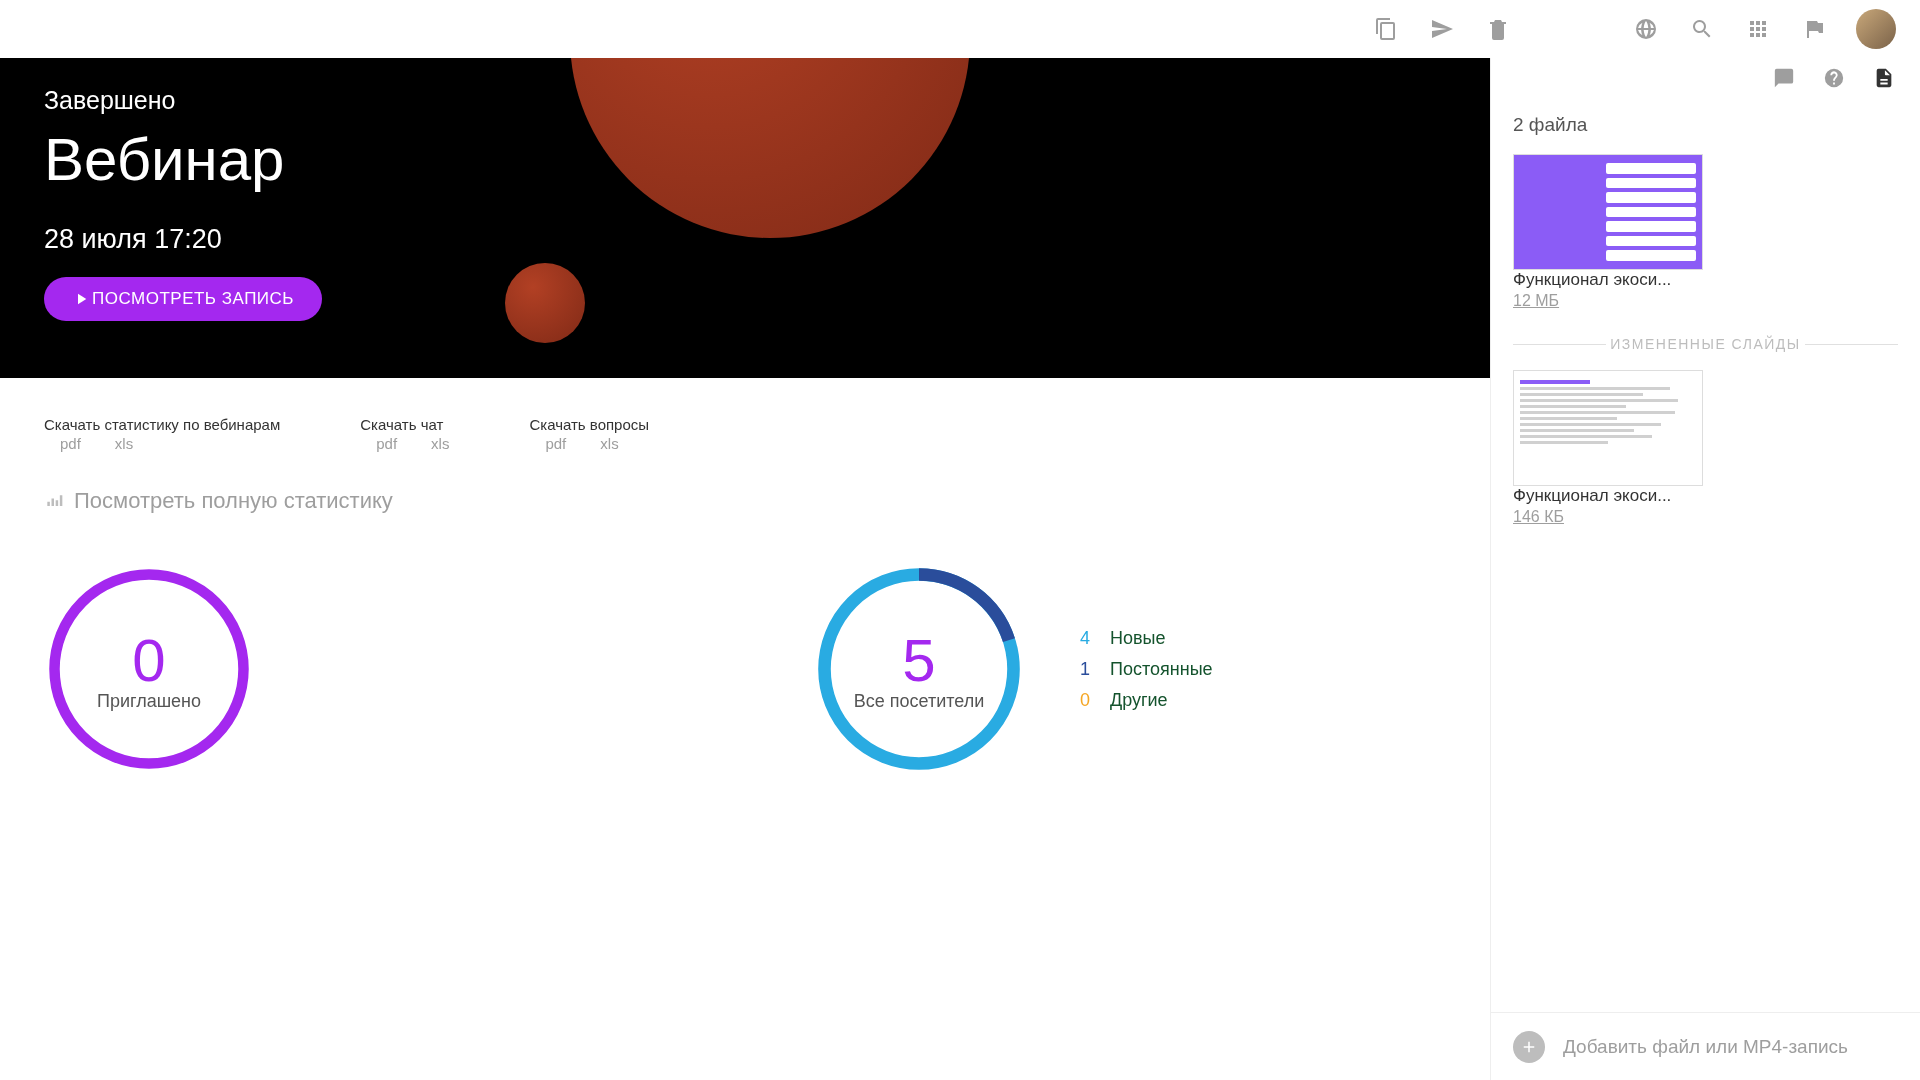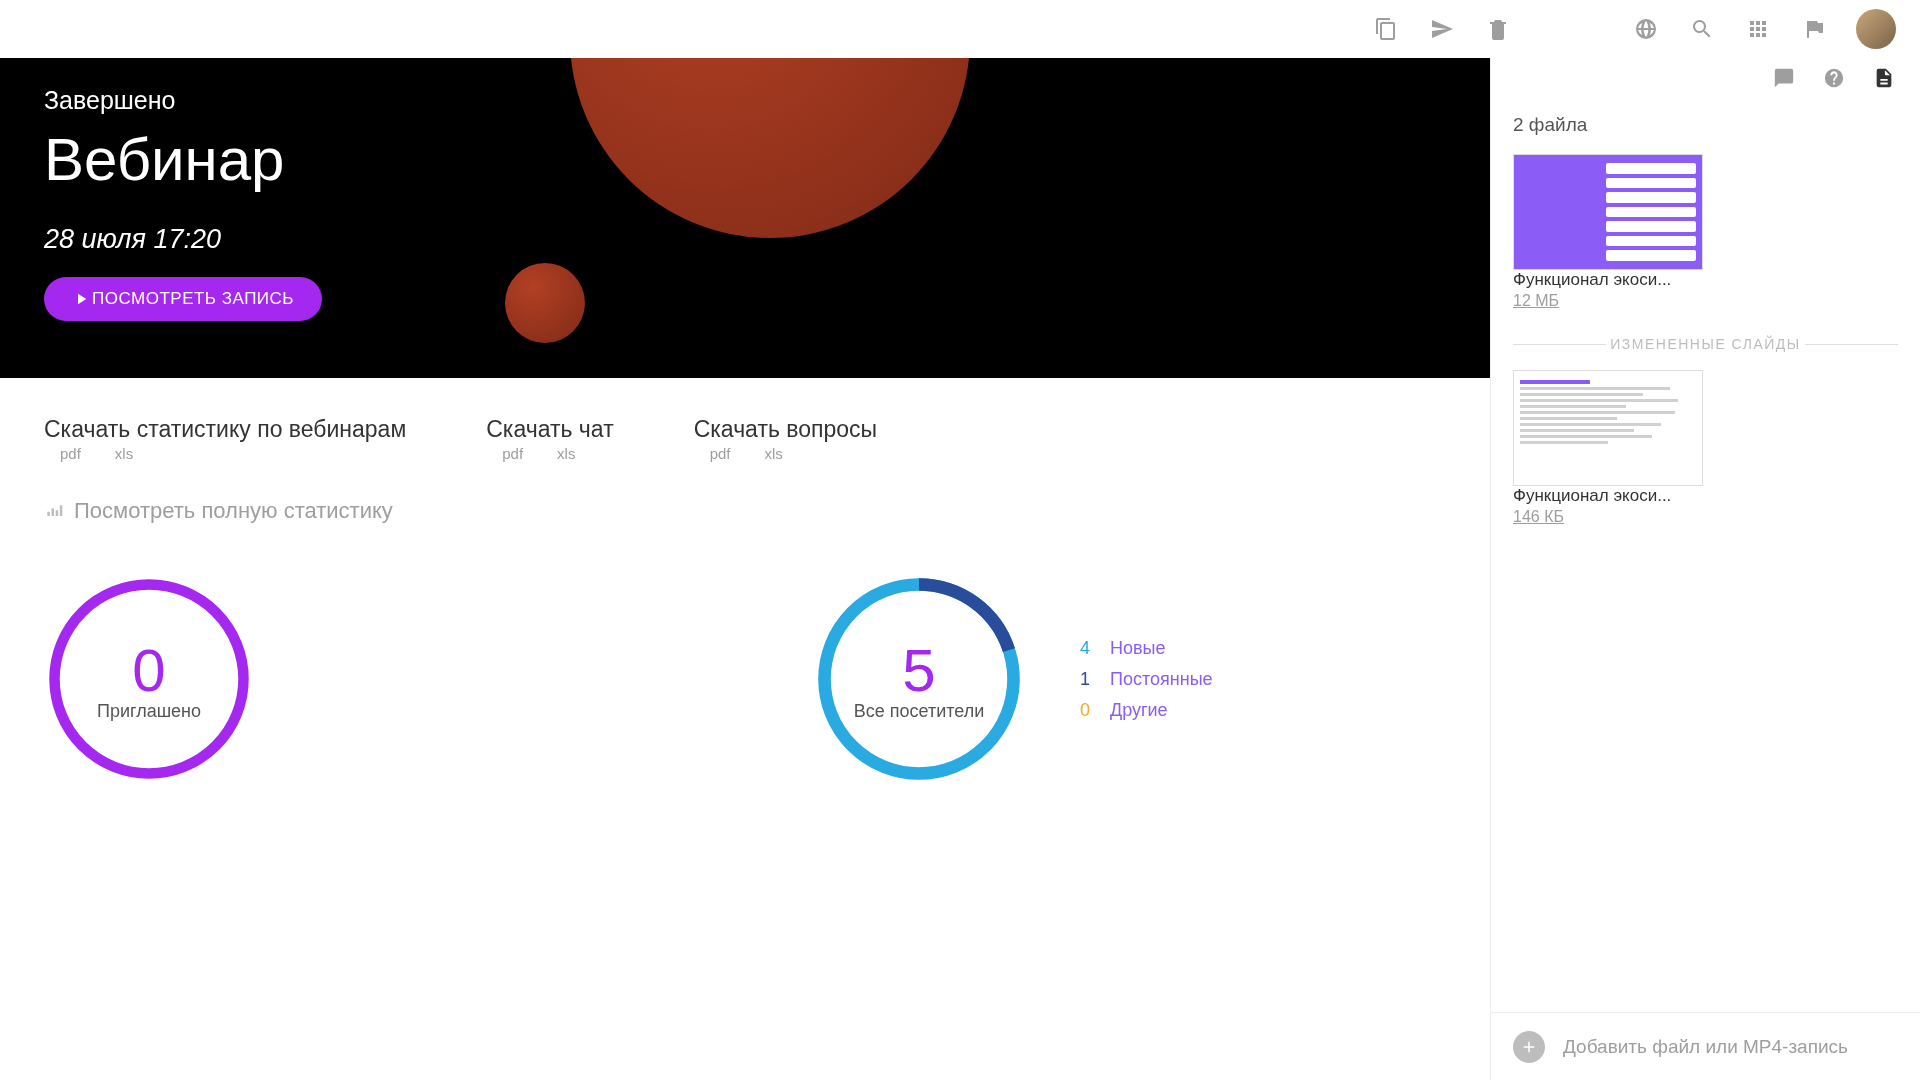--- a/index.html
+++ b/index.html
@@ -16,50 +16,50 @@
 
   
   .layout { display:flex; height:calc(100% - 58px); }
   .main { flex:1; display:flex; flex-direction:column; min-width:0; }
   .sidebar { width:430px; border-left:1px solid #eee; display:flex; flex-direction:column; }
 
   
   .hero { position:relative; height:320px; background:#000; color:#fff; overflow:hidden; padding:28px 44px; }
   .hero .status { font-size:25px; font-weight:300; color:#fff; }
   .hero .title { font-size:60px; font-weight:300; margin-top:10px; }
-  .hero .datetime { font-size:27px; font-weight:300; margin-top:30px;font-style:italic; }
+  .hero .datetime { font-size:27px; font-weight:300; margin-top:30px; }
   .hero .watch { margin-top:22px; display:inline-flex; align-items:center; gap:2px; background:#a428ef; color:#fff; border:none; border-radius:999px; padding:12px 28px; font-size:17px; font-weight:500; letter-spacing:.5px; cursor:pointer; }
   .hero .watch svg { width:18px; height:18px; fill:#fff; }
   .bubble { position:absolute; border-radius:50%; background:radial-gradient(circle at 35% 30%, #b24024 0%, #8a2e19 80%); }
   .b1 { width:400px; height:400px; top:-220px; left:570px; }
   .b2 { width:80px; height:80px; top:205px; left:505px; }
 
   
   .downloads { display:flex; gap:80px; padding:38px 44px 8px; }
-  .dl-block .label { font-size:23px; color:#333; }
+  .dl-block .label { font-size:15px; color:#333; }
   .dl-block .links { margin-top:2px; display:flex; gap:18px; }
   .dl-block .links a { font-size:15px; color:#9e9e9e; text-decoration:none;margin-left:16px; }
 
   
   .fullstats { display:flex; align-items:center; gap:10px; padding:28px 44px 0; color:#9e9e9e; font-size:22px; cursor:pointer; }
   .fullstats svg { width:20px; height:20px; fill:#bdbdbd; }
 
   
   .stats { display:flex; gap:560px; padding:50px 44px; align-items:flex-start; }
   .circle-wrap { position:relative; width:210px; height:210px; }
   .circle-wrap svg { width:210px; height:210px; transform:rotate(-90deg); }
   .circle-wrap .center { position:absolute; inset:0; display:flex; flex-direction:column; align-items:center; justify-content:center; }
   .circle-wrap .num { font-size:60px; font-weight:300; color:#a428ef; }
   .circle-wrap .cap { font-size:18px; color:#555; margin-top:-4px; }
 
   .visitors { display:flex; align-items:center; gap:48px; }
   .legend { display:flex; flex-direction:column; gap:10px; }
   .legend-row { display:flex; align-items:center; gap:20px; font-size:18px; }
   .legend-row .n { width:18px; text-align:right; }
-  .legend-row .t { color:#8b5cf6; }
+  .legend-row .t { color:#14532d; }
   .c-blue   { color:#29abe2; }
   .c-navy   { color:#2a4d9b; }
   .c-orange { color:#f5a623; }
 
   
   .side-top { height:40px; display:flex; align-items:center; justify-content:flex-end; gap:22px; padding:0 22px; }
   .side-top .icon-btn svg { width:22px; height:22px; }
   .side-top .icon-btn.active { color:#333; }
   .side-body { flex:1; overflow:auto; padding:16px 22px; }
   .files-count { font-size:19px; color:#555; margin-bottom:18px; }

